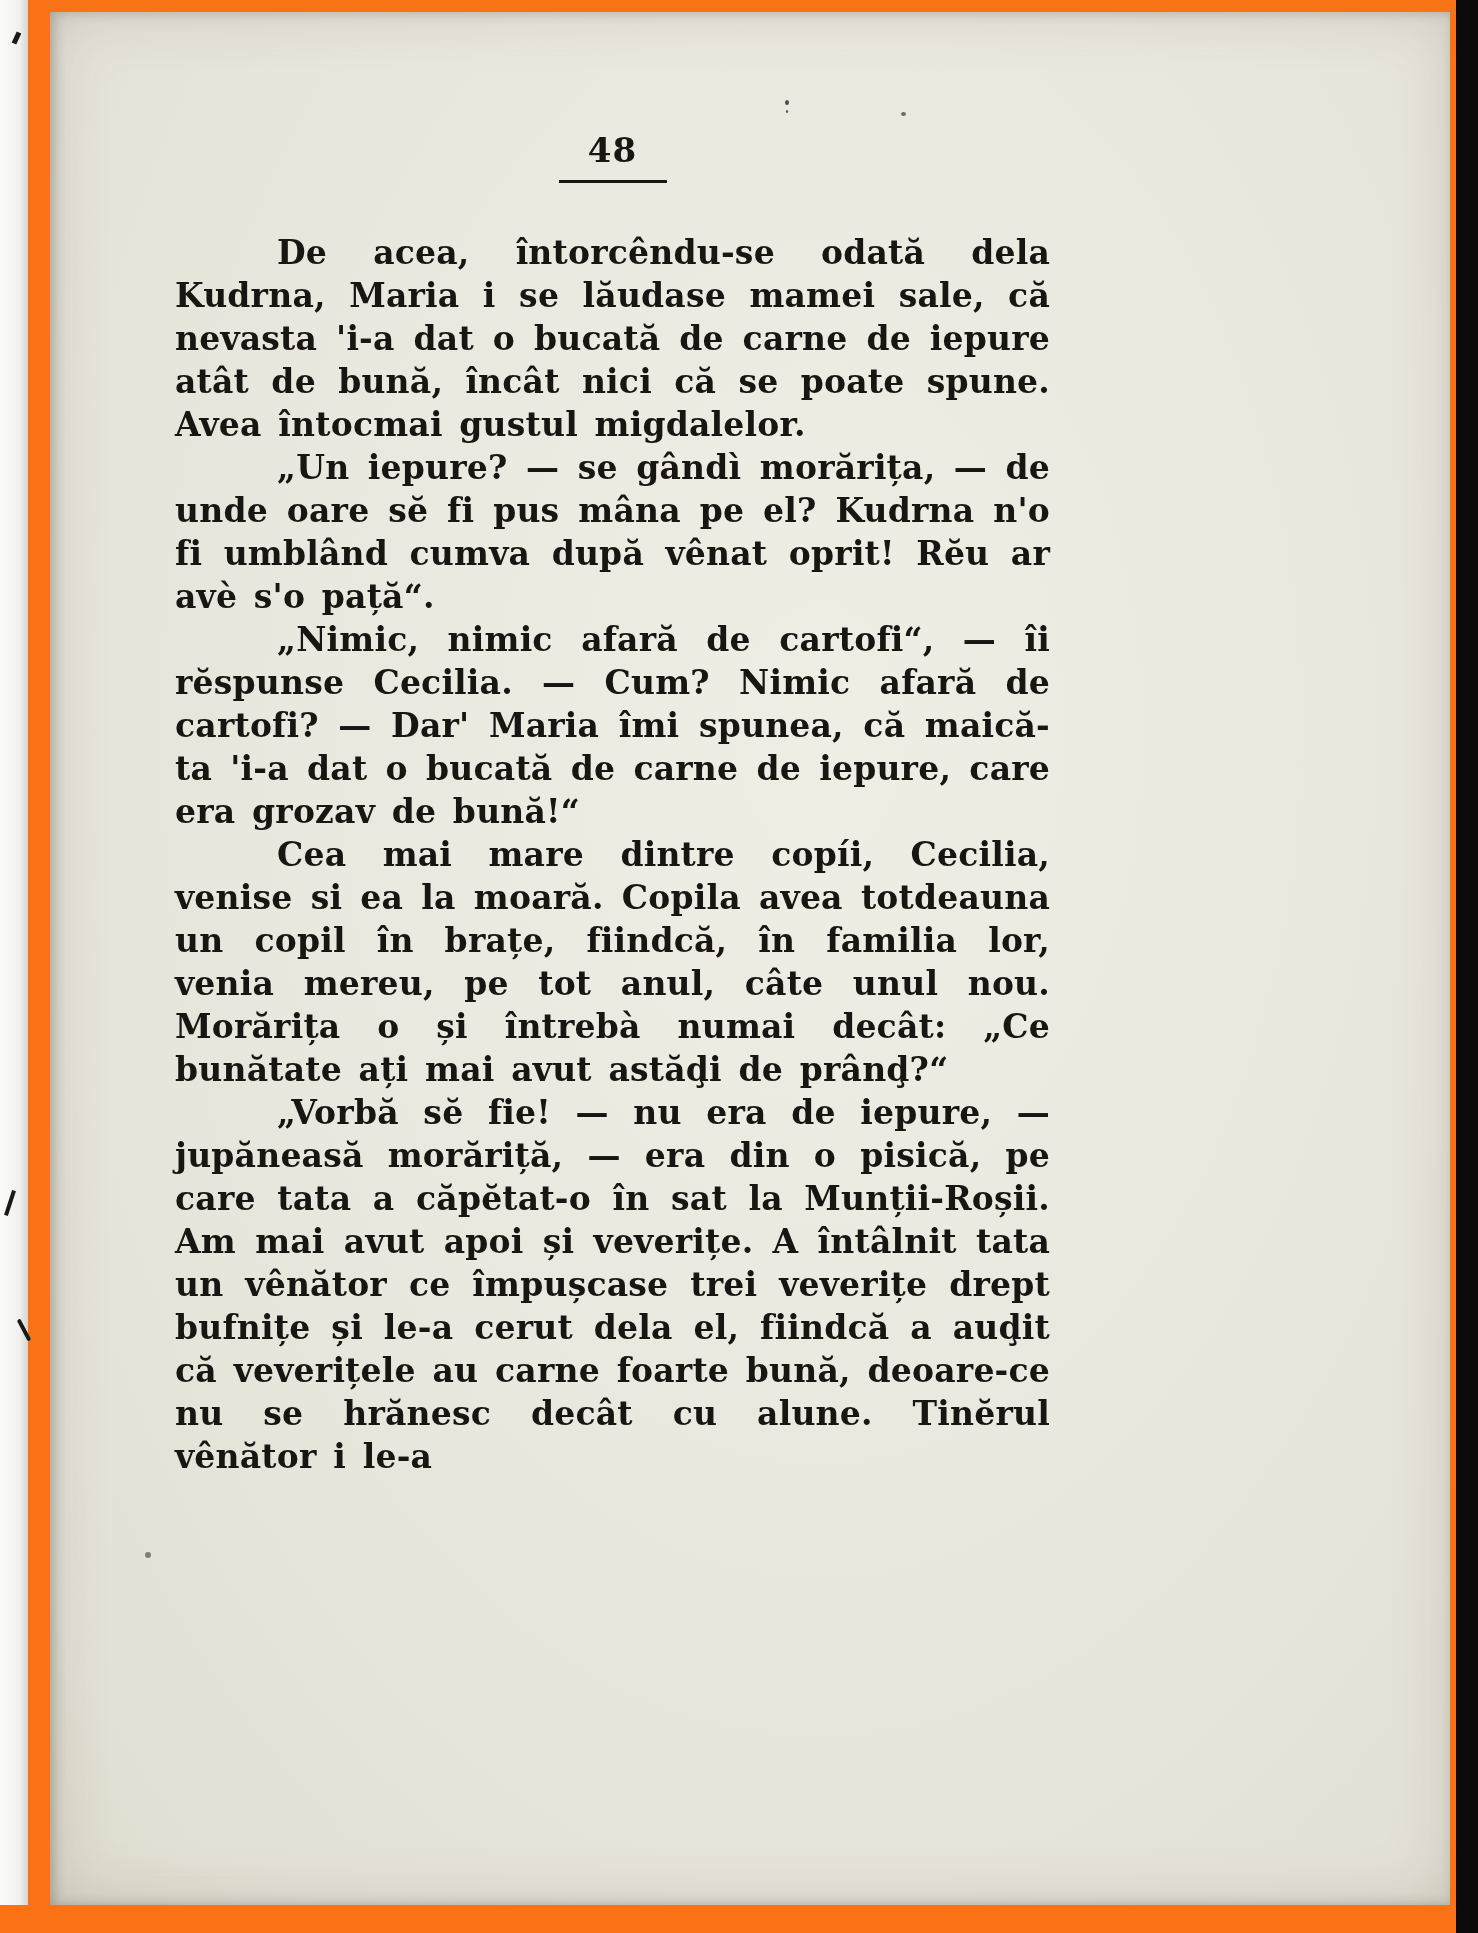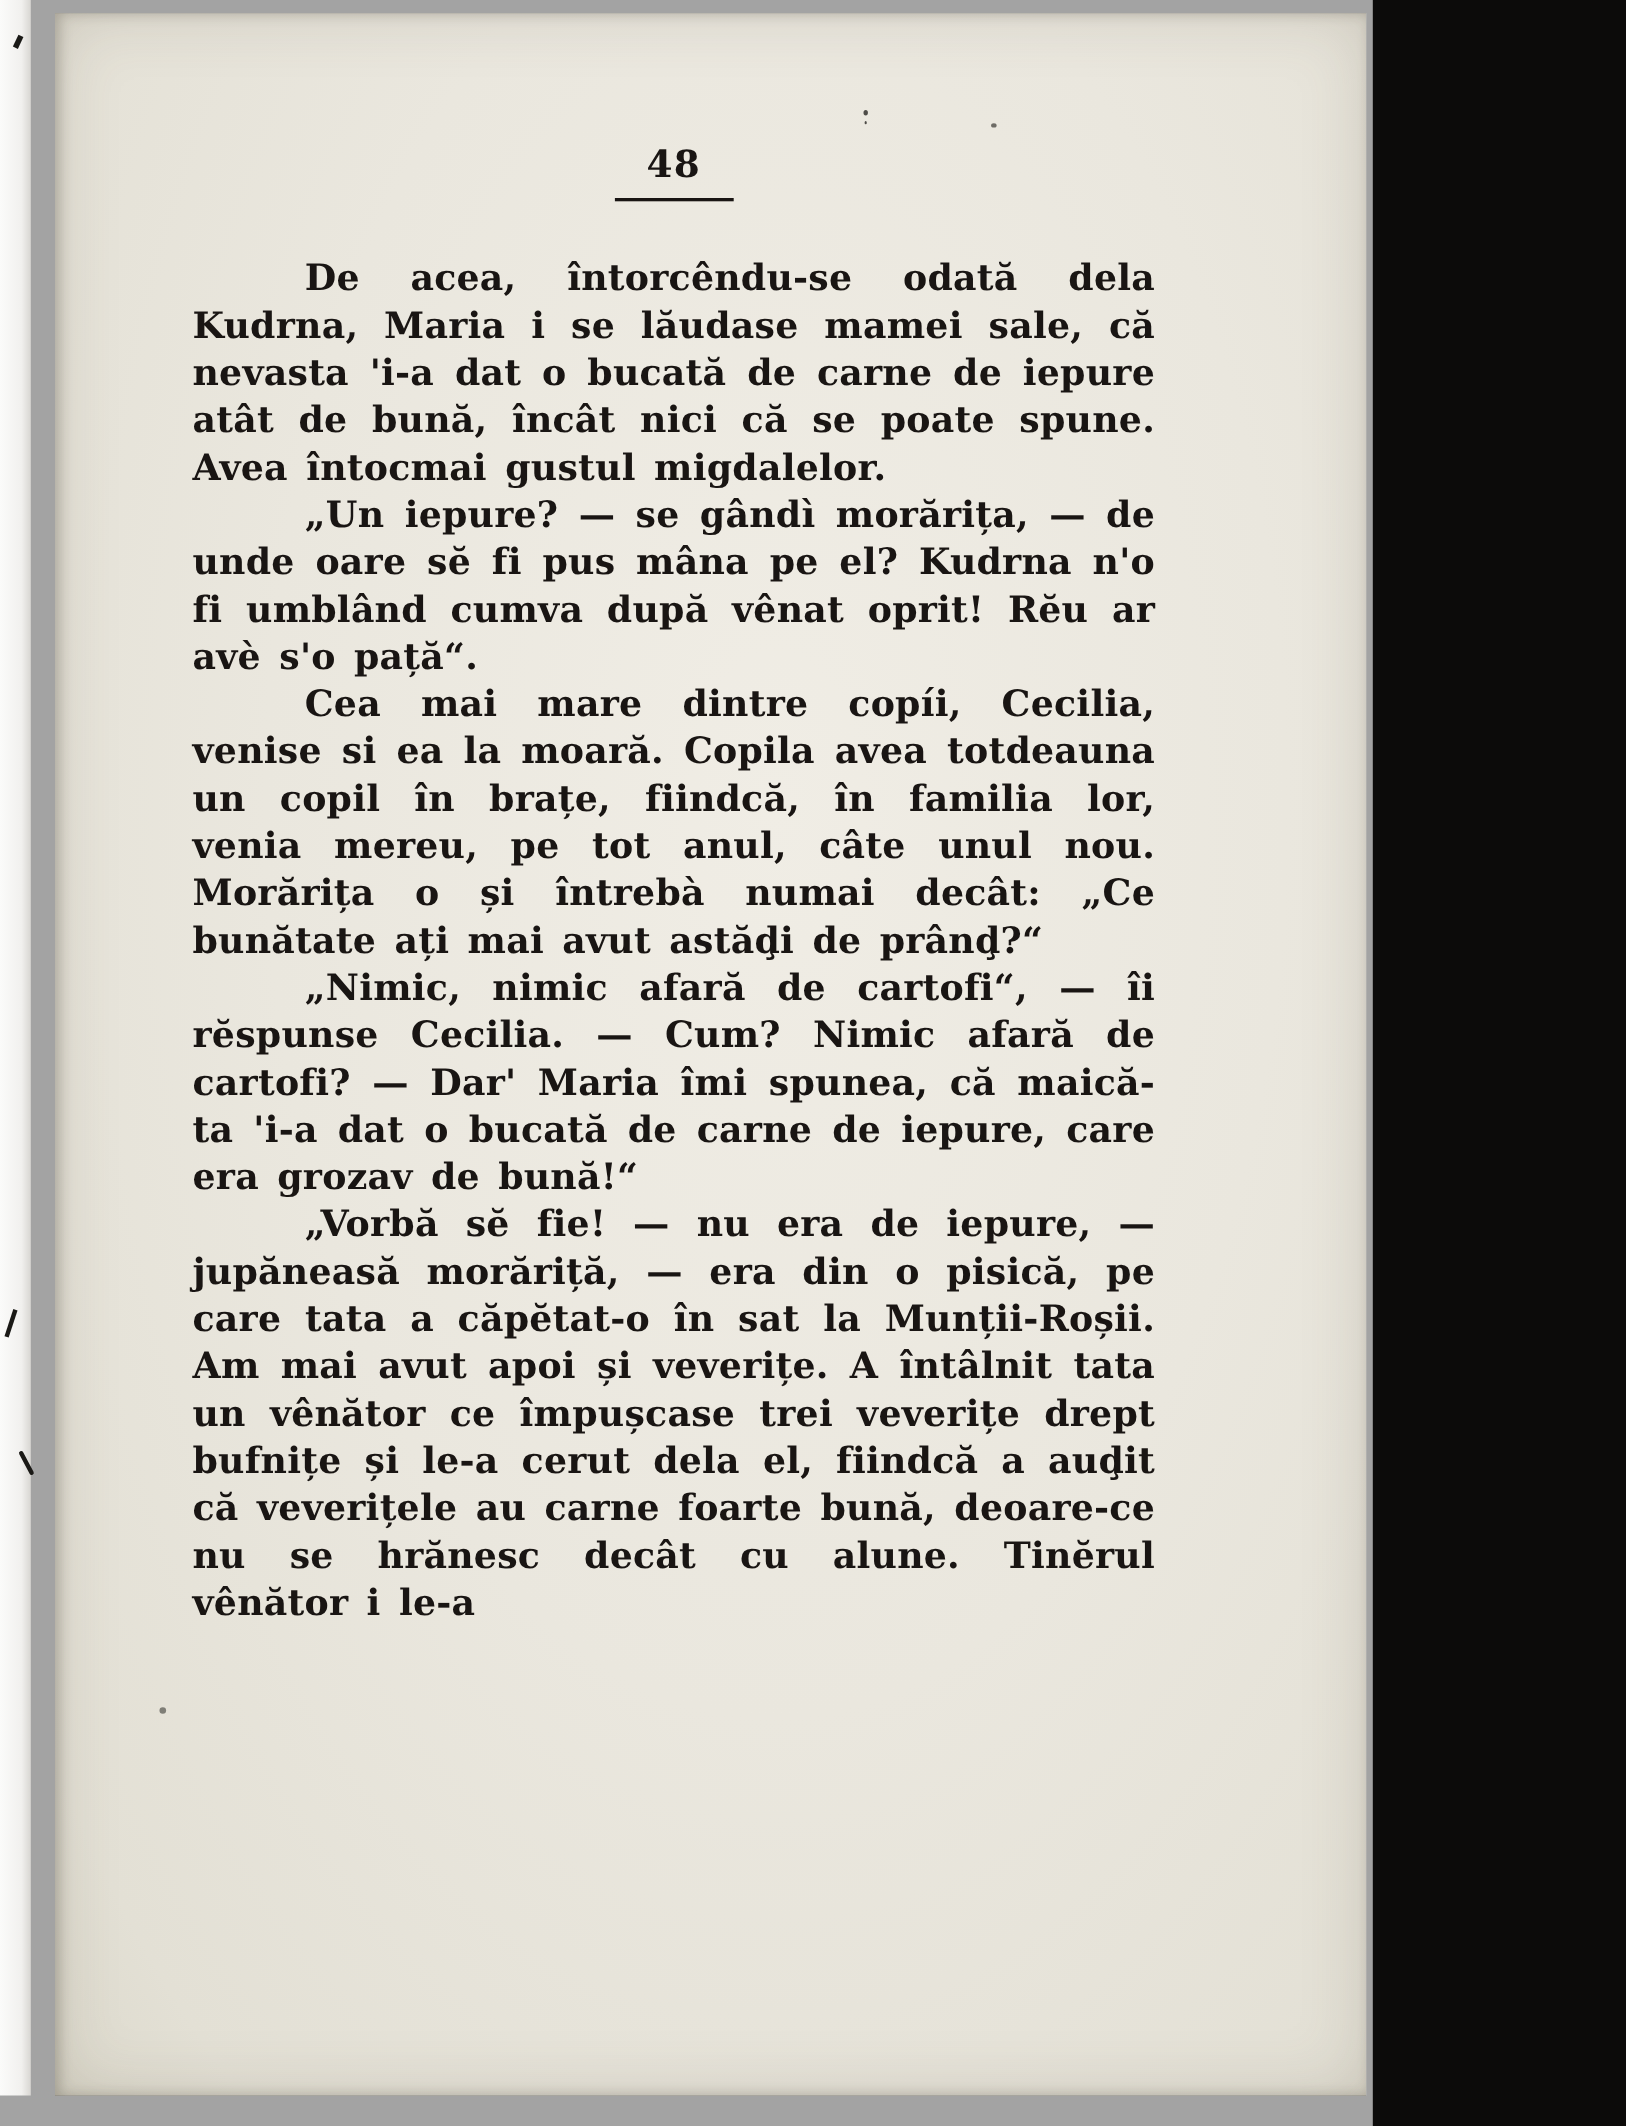--- a/index.html
+++ b/index.html
@@ -8,23 +8,23 @@
   }
   body {
     width: 1478px;
     height: 1933px;
     background: #0c0b0a;
     overflow: hidden;
     font-family: "DejaVu Serif", serif;
   }
   .scan {
     position: relative;
-    width: 1248px;
+    width: 1456px;
     height: 1933px;
-    background: #a3a3a3;
+    background: #f97316;
   }
   
   .white-strip {
     position: absolute;
     left: 0;
     top: 0;
     width: 28px;
     height: 1905px;
     background: linear-gradient(to right, #fbfbfa 0%, #f1f0ee 70%, #d8d6d2 100%);
   }
@@ -110,20 +110,20 @@
     <div class="content">
 
       <div class="page-header">
         <div class="page-number">48</div>
         <div class="page-number-rule"></div>
       </div>
 
       <div class="text-block">
         <p>De acea, întorcêndu-se odată dela Kudrna, Maria i se lăudase mamei sale, că nevasta 'i-a dat o bucată de carne de iepure atât de bună, încât nici că se poate spune. Avea întocmai gustul migdalelor.</p>
         <p>„Un iepure? — se gândì morărița, — de unde oare sĕ fi pus mâna pe el? Kudrna n'o fi umblând cumva după vênat oprit! Rĕu ar avè s'o pață“.</p>
+        <p>„Nimic, nimic afară de cartofi“, — îi rĕspunse Cecilia. — Cum? Nimic afară de cartofi? — Dar' Maria îmi spunea, că maică-ta 'i-a dat o bucată de carne de iepure, care era grozav de bună!“</p>
         <p>Cea mai mare dintre copíi, Cecilia, venise si ea la moară. Copila avea totdeauna un copil în brațe, fiindcă, în familia lor, venia mereu, pe tot anul, câte unul nou. Morărița o și întrebà numai decât: „Ce bunătate ați mai avut astăḑi de prânḑ?“</p>
-        <p>„Nimic, nimic afară de cartofi“, — îi rĕspunse Cecilia. — Cum? Nimic afară de cartofi? — Dar' Maria îmi spunea, că maică-ta 'i-a dat o bucată de carne de iepure, care era grozav de bună!“</p>
         <p>„Vorbă sĕ fie! — nu era de iepure, — jupăneasă morăriță, — era din o pisică, pe care tata a căpĕtat-o în sat la Munții-Roșii. Am mai avut apoi și veverițe. A întâlnit tata un vênător ce împușcase trei veverițe drept bufnițe și le-a cerut dela el, fiindcă a auḑit că veverițele au carne foarte bună, deoare-ce nu se hrănesc decât cu alune. Tinĕrul vênător i le-a</p>
       </div>
 
     </div>
   </div>
 </div>
 
 </body></html>

